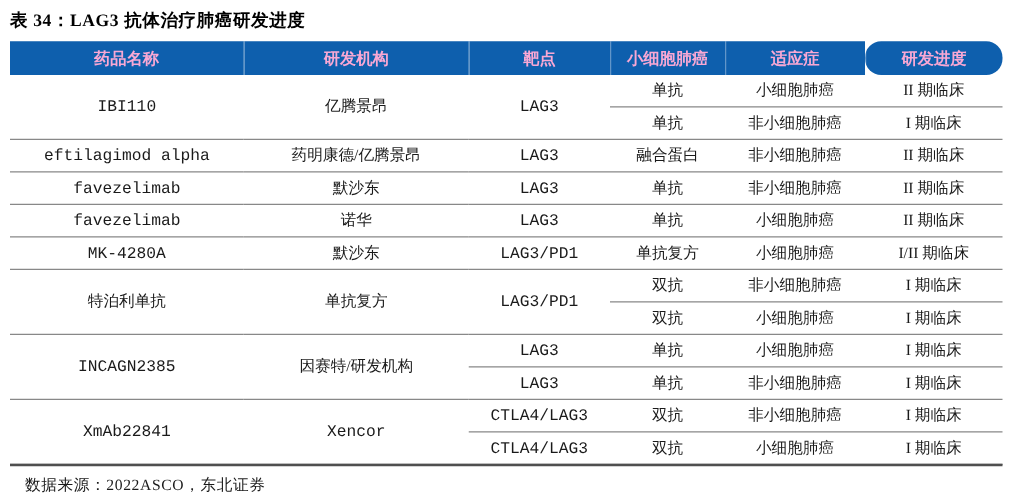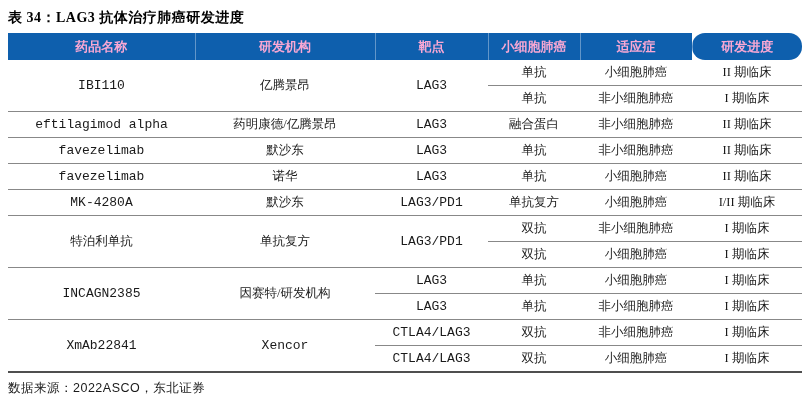--- a/index.html
+++ b/index.html
@@ -68,24 +68,24 @@
   .report-table tbody td.lat {
     font-family: Liberation Mono, monospace;
     font-size: 13px;
   }
   .table-bottom-rule {
     width: 794px;
     border-bottom: 2px solid #4F4F4F;
     margin-top: -1px;
   }
   .data-source {
-    margin: 7px 0 0 0;
+    margin: 7px 0 0 12px;
     font-size: 12.5px;
     color: #1a1a1a;
-    font-family: Liberation Sans, sans-serif;
+    font-family: Liberation Serif, serif;
     letter-spacing: 0.5px;
   }
 </style>
 </head>
 <body>
 
 <div class="page">
 
   <h1 class="table-title">表 34：LAG3 抗体治疗肺癌研发进度</h1>
 

